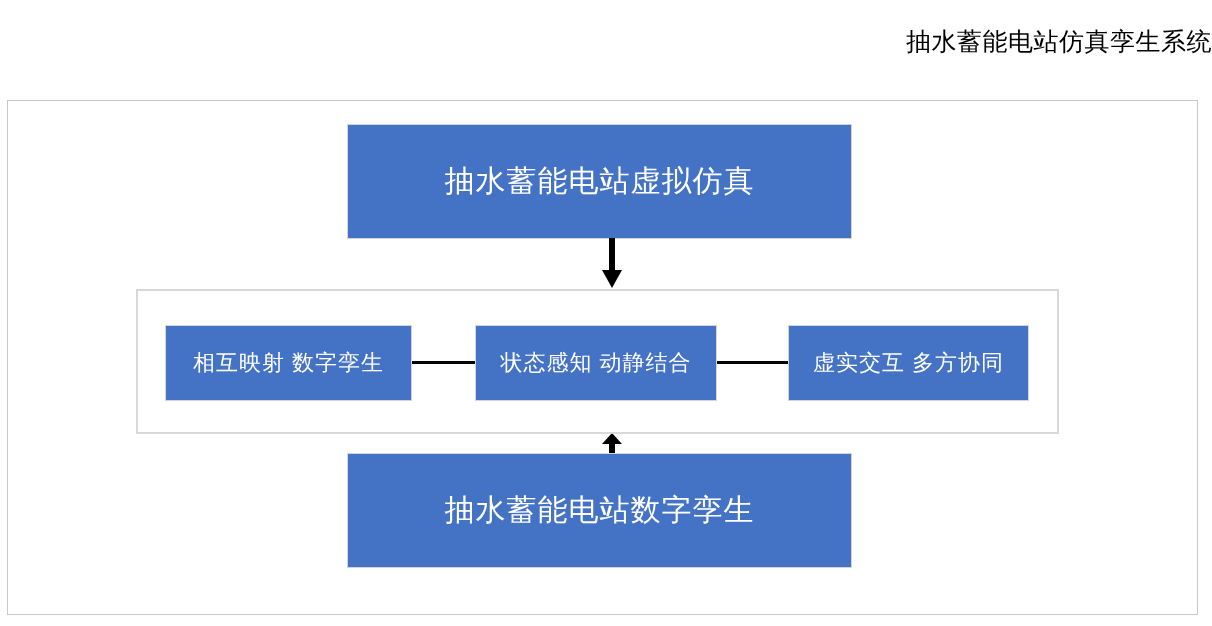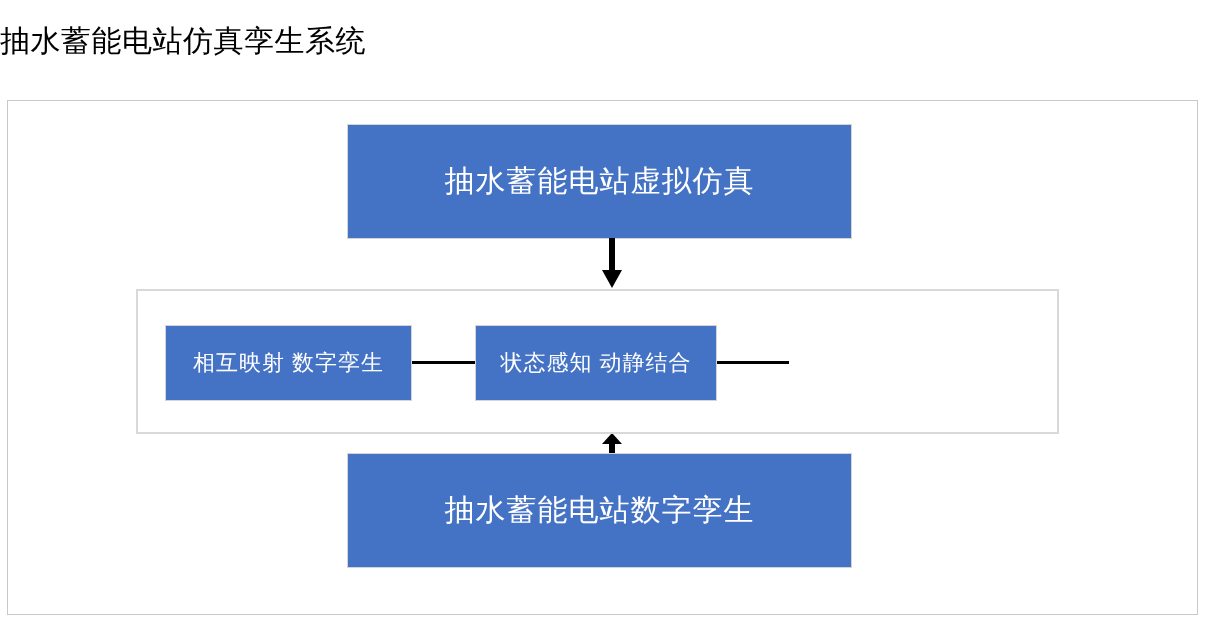--- a/index.html
+++ b/index.html
@@ -14,22 +14,22 @@
     font-family: "Liberation Sans", "DejaVu Sans", sans-serif;
     overflow: hidden;
   }
 
   
   #diagram-title {
     position: absolute;
     left: 0;
     top: 21px;
     width: 1212px;
-    text-align: left;
-    font-size: 30px;
+    text-align: right;
+    font-size: 25px;
     line-height: 40px;
     color: #000000;
     letter-spacing: 0.5px;
     white-space: nowrap;
   }
 
   
   #diagram-frame {
     position: absolute;
     left: 7px;
@@ -151,20 +151,23 @@
   <div class="h-connector" id="connector-right"></div>
 
   <div class="blue-box feature-box" id="box-mutual-mapping">
     <span class="box-label">相互映射 数字孪生</span>
   </div>
 
   <div class="blue-box feature-box" id="box-state-perception">
     <span class="box-label">状态感知 动静结合</span>
   </div>
 
+  <div class="blue-box feature-box" id="box-virtual-real-interaction">
+    <span class="box-label">虚实交互 多方协同</span>
+  </div>
 
   <div class="v-arrow" id="arrow-up-to-container">
     <svg width="24" height="40" viewBox="0 0 24 40" xmlns="http://www.w3.org/2000/svg">
       <rect x="9" y="8" width="6" height="32" fill="#000000"></rect>
       <polygon points="2,10 22,10 12,-1" fill="#000000"></polygon>
     </svg>
   </div>
 
   <div class="blue-box" id="box-digital-twin">
     <span class="box-label">抽水蓄能电站数字孪生</span>

